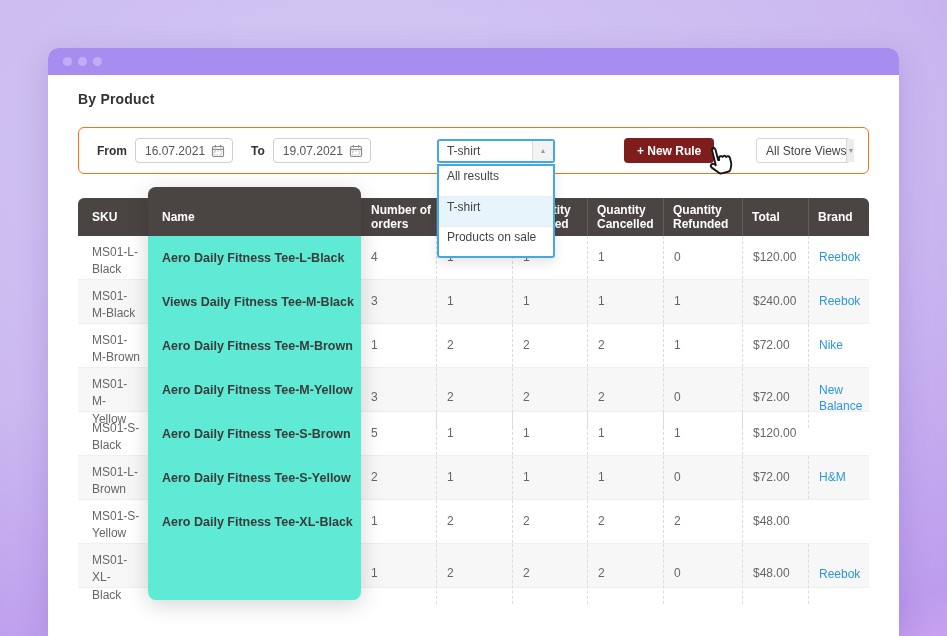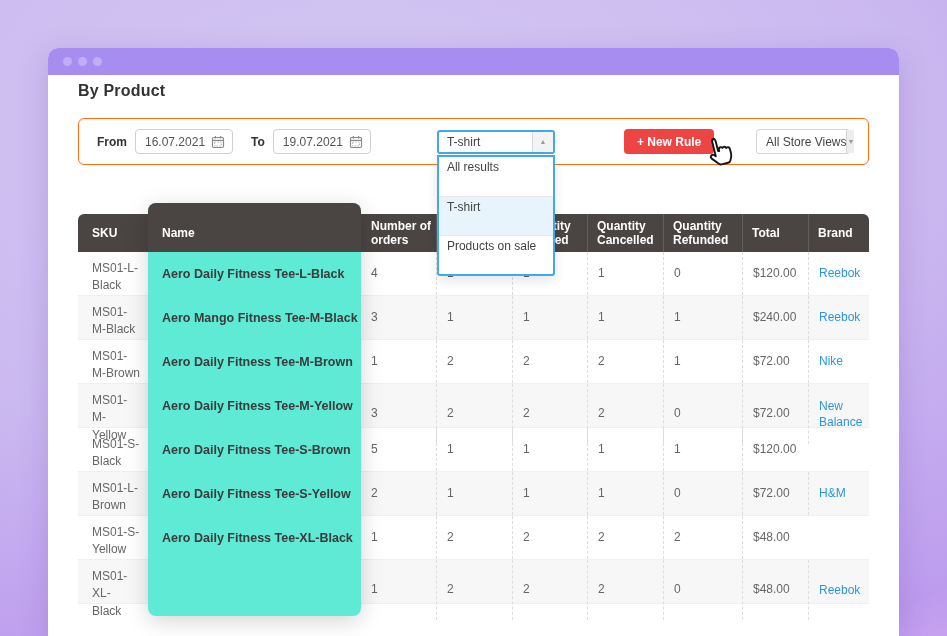--- a/index.html
+++ b/index.html
@@ -14,21 +14,21 @@
     position:absolute; left:48px; top:48px; width:851px; height:588px;
     background:#fff; border-radius:10px 10px 0 0;
     box-shadow:0 8px 30px rgba(90,50,160,.22);
   }
   .titlebar {
     height:27px; background:#a88df0; border-radius:10px 10px 0 0;
     display:flex; align-items:center; padding-left:15px; gap:6px;
   }
   .dot { width:9px; height:9px; border-radius:50%; background:#c0aef5; }
   .content { padding:0 30px; }
-  .page-title { margin:5px 0 17px; font-size:16px; line-height:21px; font-weight:bold; color:#333; letter-spacing:.2px; }
+  .page-title { margin:14px 0 17px; font-size:14px; line-height:21px; font-weight:bold; color:#333; letter-spacing:.2px; }
 
   
   .filter-bar {
     position:relative; height:47px; border:1px solid #f97316; border-radius:6px;
     display:flex; align-items:center; padding:0 18px; background:#fff;
   }
   .flabel { font-size:12px; font-weight:bold; color:#333; }
   .date-input {
     display:flex; align-items:center; gap:6px; height:25px; padding:0 7px 0 9px;
     border:1px solid #cfcfcf; border-radius:4px; margin-left:8px; background:#fff;
@@ -45,41 +45,41 @@
   .cat-select .val { flex:1; padding-left:8px; font-size:12px; color:#444; }
   .arrow-box {
     width:21px; height:100%; background:#f3f3f3; border-left:1px solid #dcdcdc;
     display:flex; align-items:center; justify-content:center; font-size:7px; color:#999;
   }
   .dropdown {
     position:absolute; top:25px; left:0; width:118px; z-index:60;
     background:#fff; border:2px solid #45a8e6; border-radius:0 0 3px 3px;
     box-shadow:0 5px 12px rgba(0,0,0,.10);
   }
-  .opt { height:39px; line-height:21px; padding-left:8px; font-size:12px; color:#444; border-top:1px solid #ececec; cursor:pointer; }
+  .opt { height:30px; line-height:21px; padding-left:8px; font-size:12px; color:#444; border-top:1px solid #ececec; cursor:pointer; }
   .opt:first-child { border-top:none; }
   .opt.selected { background:#e7f4fc; }
 
   .new-rule-wrap { position:relative; margin-left:69px; }
   .new-rule-btn {
-    height:25px; padding:0 13px; background:#ef4444; border:none; border-radius:4px;
+    height:25px; padding:0 13px; background:#7f1d1d; border:none; border-radius:4px;
     color:#fff; font-size:12px; font-weight:bold; font-family:"Liberation Sans",sans-serif;
     cursor:pointer; display:flex; align-items:center;
   }
   .cursor-hand { position:absolute; right:-24px; top:5px; z-index:70; transform:rotate(-14deg); }
 
   .store-select {
     margin-left:auto; width:94px; height:25px; border:1px solid #d6d6d6; border-radius:3px;
     display:flex; align-items:center; background:#fff; cursor:pointer;
   }
   .store-select .val { flex:1; padding-left:9px; font-size:12px; color:#444; white-space:nowrap; }
   .store-select .arrow-box { width:23px; background:#ededed; border-left:1px solid #d6d6d6; }
 
   
-  .table-wrap { position:relative; margin-top:49px; width:791px; }
+  .table-wrap { position:relative; margin-top:24px; width:791px; }
   .grid-row { display:grid; grid-template-columns:70px 213px 75px 76px 75px 76px 79px 66px 61px; }
   .thead {
     background:#4a4542; color:#fff; height:38px; border-radius:6px 6px 0 0;
     font-size:12px; font-weight:bold;
   }
   .thead .hcell { display:flex; align-items:center; padding-left:10px; line-height:1.2; height:100%; }
   .thead .hcell.first { padding-left:14px; }
   .thead .hcell.sep { box-shadow:inset 1px 0 0 rgba(255,255,255,.14); }
   .tbody .row { height:44px; font-size:12px; color:#666; background:#fff; border-bottom:1px solid #efefef; }
   .tbody .row:nth-child(even) { background:#f7f7f7; }
@@ -291,21 +291,21 @@
             </div>
           </div>
         </div>
 
       <div class="name-card">
         <div class="nc-head">Name</div>
         <div>
 
             <div class="nc-cell">Aero Daily Fitness Tee-L-Black</div>
 
-            <div class="nc-cell">Aero Mango Fitness Tee-M-Black</div>
+            <div class="nc-cell">Views Daily Fitness Tee-M-Black</div>
 
             <div class="nc-cell">Aero Daily Fitness Tee-M-Brown</div>
 
             <div class="nc-cell">Aero Daily Fitness Tee-M-Yellow</div>
 
 
             <div class="nc-cell">Aero Daily Fitness Tee-S-Brown</div>
 
             <div class="nc-cell">Aero Daily Fitness Tee-S-Yellow</div>
 

